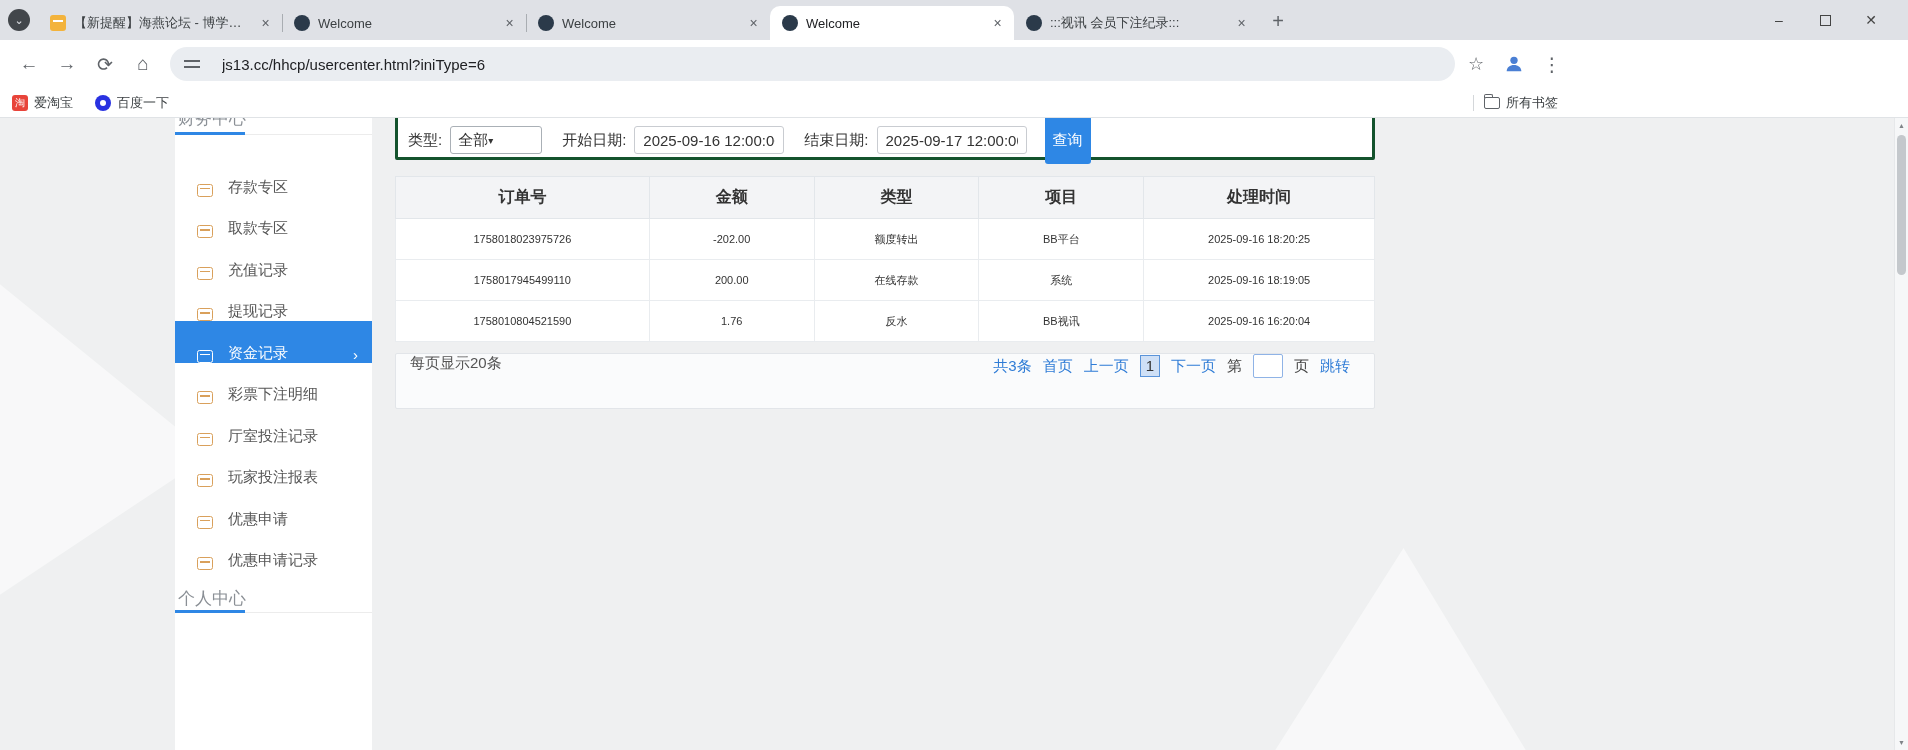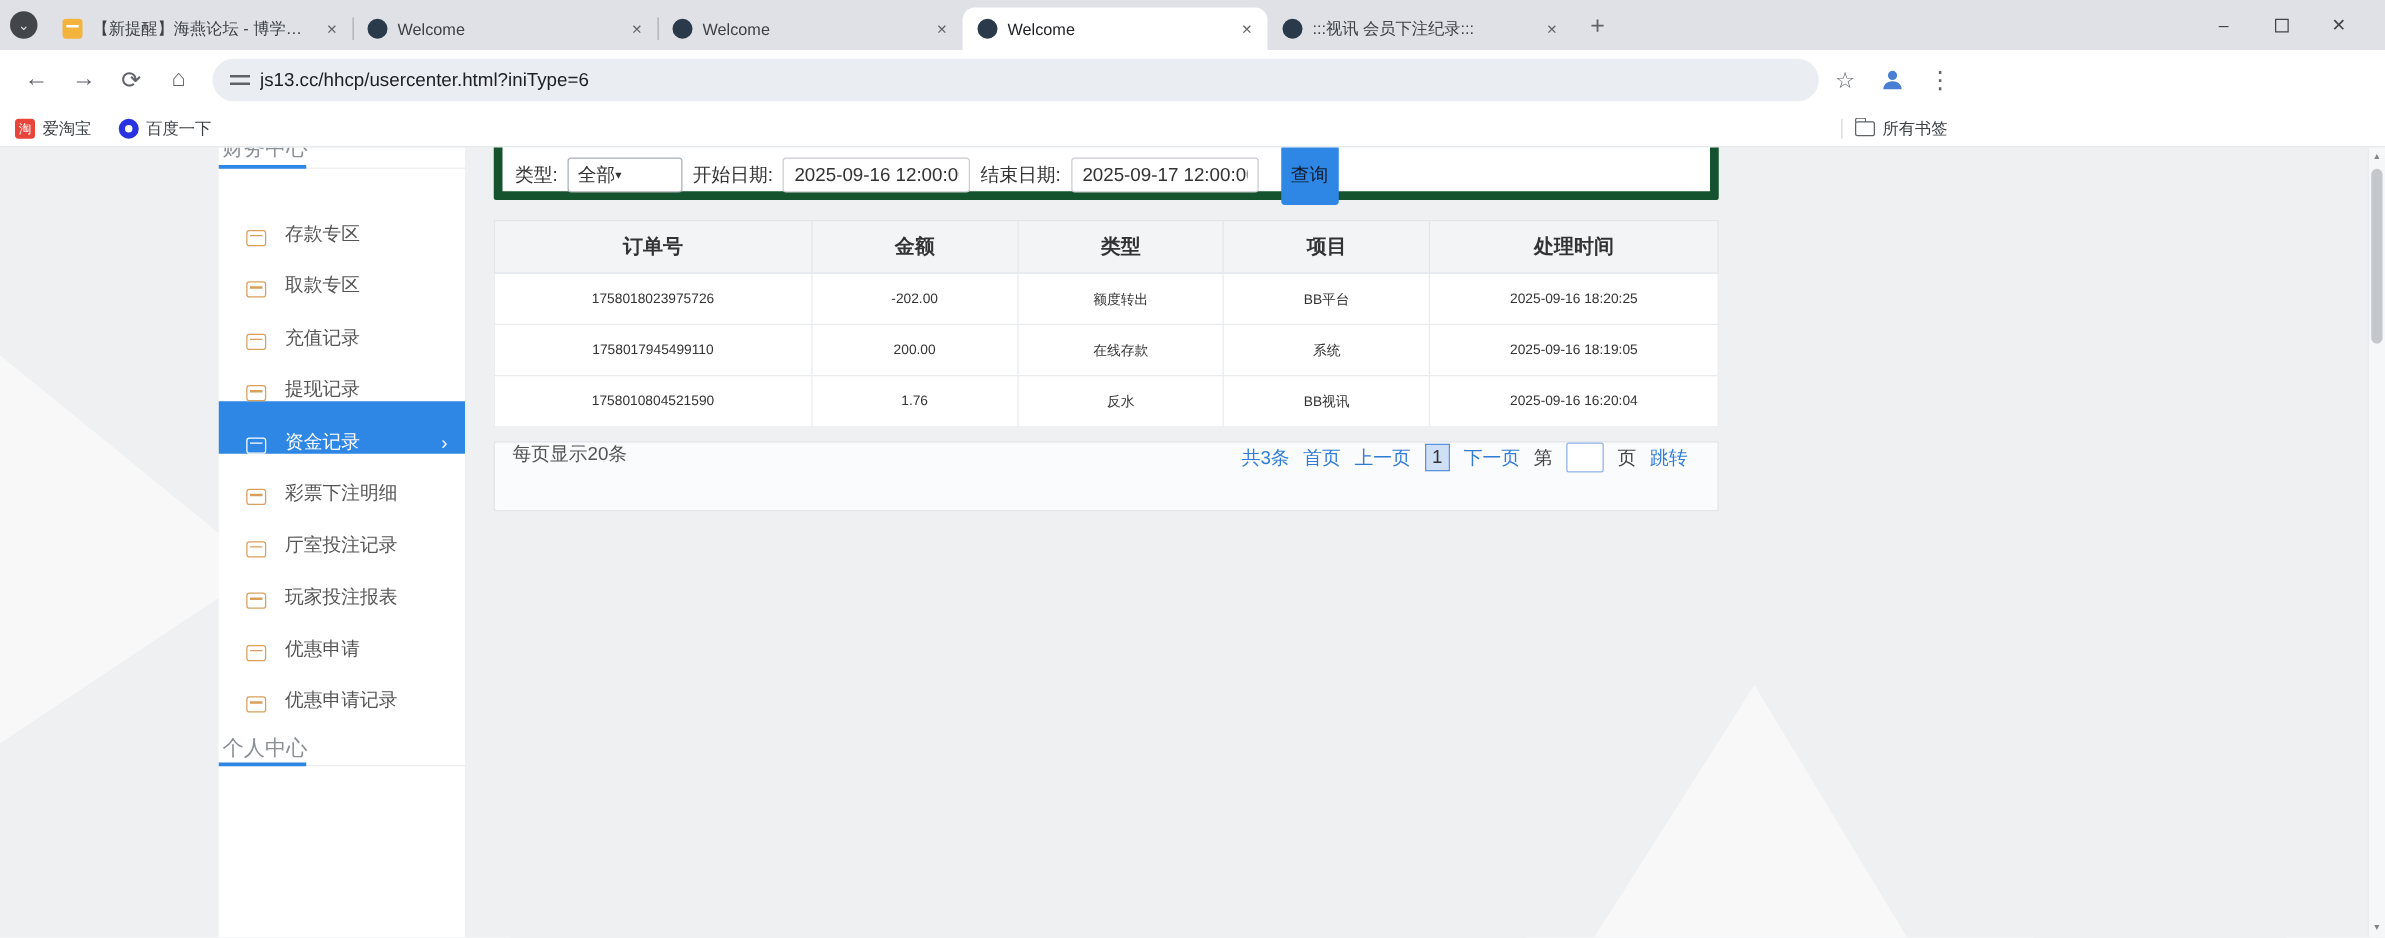--- a/index.html
+++ b/index.html
@@ -19,21 +19,21 @@
   .fav-doc{border-radius:3px;background:#f3b33c;position:relative}
   .fav-doc::after{content:"";position:absolute;left:3px;top:5px;right:3px;height:2px;background:#fff}
   .newtab{width:28px;height:28px;margin:0 0 5px 6px;display:flex;align-items:center;justify-content:center;font-size:20px;color:#5f6368;border-radius:50%;cursor:pointer}
   .win-controls{position:absolute;right:14px;top:0;height:40px;display:flex}
   .win-btn{width:46px;height:40px;display:flex;align-items:center;justify-content:center;color:#444;font-size:14px;cursor:pointer}
   .win-sq{width:11px;height:11px;border:1.5px solid #444}
 
   
   .toolbar{height:48px;background:#fff;display:flex;align-items:center;padding:0 12px;gap:4px}
   .tb-icon{width:34px;height:34px;display:flex;align-items:center;justify-content:center;font-size:19px;color:#5f6368;border-radius:50%;cursor:pointer;flex:none}
-  .omnibox{width:1285px;height:34px;background:#eaedf1;border-radius:17px;display:flex;align-items:center;padding:0 14px;gap:8px;margin-left:6px;cursor:text}
+  .omnibox{width:1285px;height:34px;background:#eaedf1;border-radius:17px;display:flex;align-items:center;padding:0 14px;gap:22px;margin-left:6px;cursor:text}
   .tune{width:16px;height:14px;position:relative;flex:none}
   .tune::before,.tune::after{content:"";position:absolute;left:0;right:0;height:2px;background:#5f6368}
   .tune::before{top:3px}.tune::after{top:9px}
   .omni-url{font-size:15px;color:#202124;flex:1;white-space:nowrap;overflow:hidden}
   .star{font-size:18px;color:#5f6368}
   .avatar-svg{width:22px;height:22px}
 
   
   .bookmarks{height:30px;background:#fff;display:flex;align-items:center;padding:0 12px;gap:22px;border-bottom:1px solid #e0e3e6}
   .bm{display:flex;align-items:center;gap:6px;font-size:13px;color:#3c4043;cursor:pointer}
@@ -63,27 +63,27 @@
   .side-item.active{background:#2e87e5;color:#fff}
   .chev{margin-left:auto;margin-right:14px;font-size:15px;color:#fff}
   .mini-icon{width:16px;height:13px;border:1.5px solid #d9a05b;border-radius:2.5px;position:relative;flex:none}
   .mini-icon::after{content:"";position:absolute;left:2px;right:2px;top:3px;height:1.5px;background:#d9a05b}
   .side-item.active .mini-icon{border-color:#fff}
   .side-item.active .mini-icon::after{background:#fff}
   .side-head2{margin-top:17px;padding-left:3px;font-size:17px;color:#8a8f95;height:22px}
 
   
   .main{position:absolute;left:395px;top:0;width:980px}
-  .filterbox{margin-top:-20px;height:62px;background:#fff;border:7px solid #14532d;border-radius:2px;display:flex;align-items:center;padding:22px 0 0 10px;gap:8px;font-size:15px;color:#333}
+  .filterbox{margin-top:-20px;height:62px;background:#fff;border:3px solid #14532d;border-radius:2px;display:flex;align-items:center;padding:22px 0 0 10px;gap:8px;font-size:15px;color:#333}
   .flabel{white-space:nowrap}
-  .flabel.gap{margin-left:0}
+  .flabel.gap{margin-left:12px}
   .fselect{width:92px;height:28px;border:1px solid #aab0b6;border-radius:3px;background:#fff;display:flex;align-items:center;padding:0 7px;cursor:pointer}
   .fselect .caret{font-size:10px;color:#333}
   .finput{width:150px;height:28px;border:1px solid #c9ccd1;border-radius:3px;padding:0 8px;font-size:15px;color:#333;font-family:"Liberation Sans","DejaVu Sans",sans-serif}
-  .btn-query{margin-left:10px;width:46px;height:48px;background:#2e87e5;color:#0f172a;border:none;border-radius:3px;font-size:15px;cursor:pointer}
+  .btn-query{margin-left:10px;width:46px;height:48px;background:#2e87e5;color:#ffffff;border:none;border-radius:3px;font-size:15px;cursor:pointer}
 
   table.dtable{margin-top:16px;width:980px;border-collapse:collapse;background:#fff}
   .dtable th{height:42px;background:#f3f4f6;font-size:16px;font-weight:bold;color:#333;border:1px solid #e2e6ea;text-align:center}
   .dtable td{height:41px;text-align:center;font-size:11px;color:#333;border:1px solid #e9ecef}
 
   .pgbar{margin-top:11px;height:56px;background:#fafbfc;border:1px solid #e2e5e9;border-radius:2px;display:flex;align-items:flex-start;padding:0 14px;font-size:15px;color:#555}
   .pg-right{margin-left:auto;display:flex;align-items:center;gap:11px;margin-right:10px}
   .pg-link{color:#2f7cd6;cursor:pointer}
   .pg-cur{border:1px solid #5b94d9;background:#cfe0f6;padding:0 5px;height:22px;line-height:20px;color:#333}
   .pg-text{color:#444}

